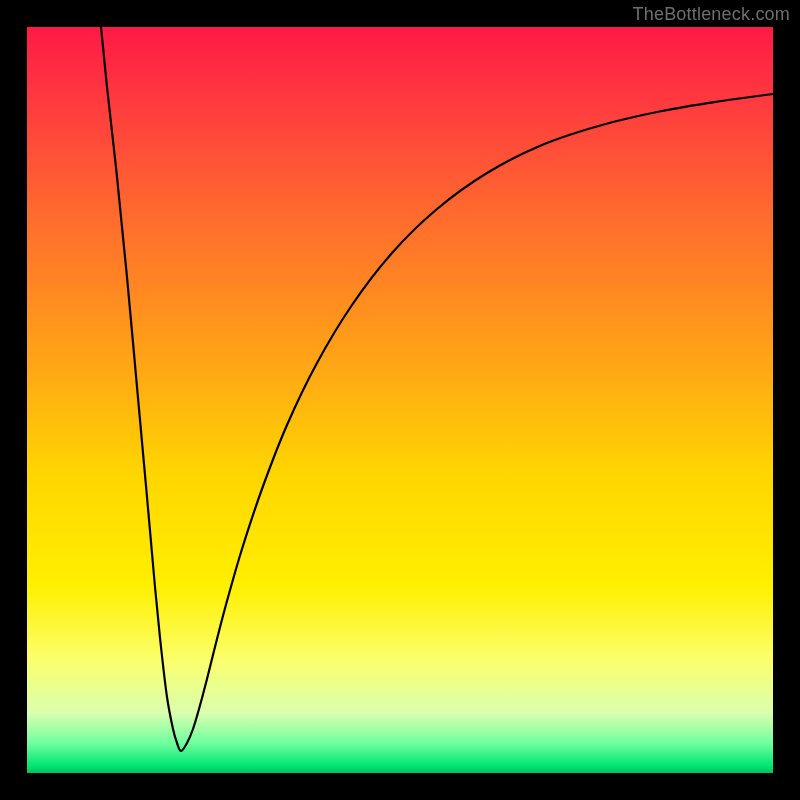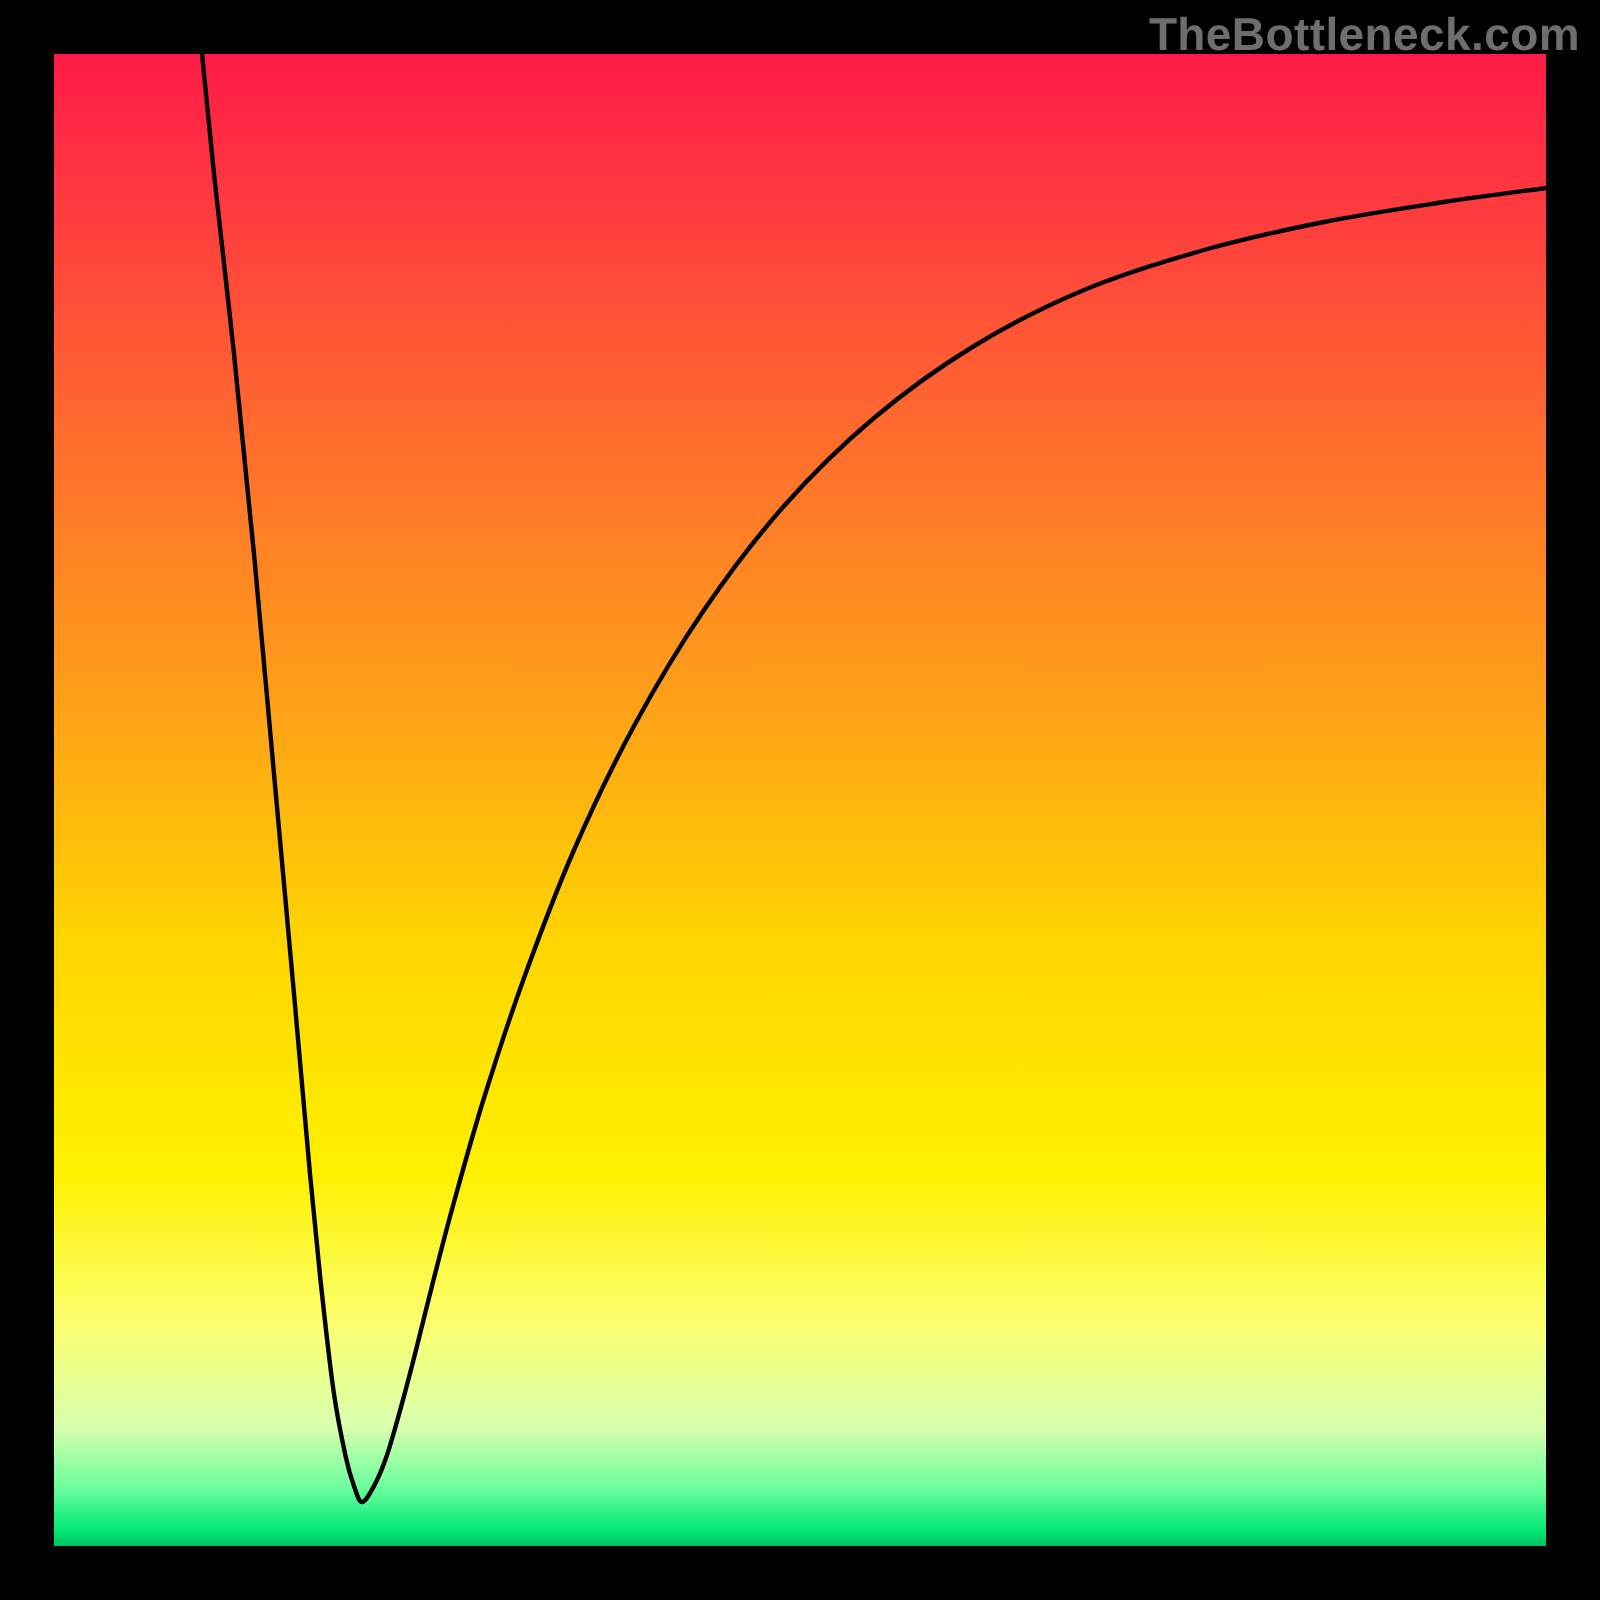--- a/index.html
+++ b/index.html
@@ -56,22 +56,22 @@
   .curve path {
     fill: none;
     stroke: #000;
     stroke-width: 2.2;
   }
   .watermark {
     position: absolute;
     top: 4px;
     right: 10px;
     color: #6e6e6e;
-    font-size: 23px;
-    font-weight: 700;
+    font-size: 18px;
+    font-weight: 400;
     letter-spacing: 0.2px;
     user-select: none;
   }
 </style>
 </head>
 <body>
 
 <div class="frame">
   <div class="gradient"></div>
 

